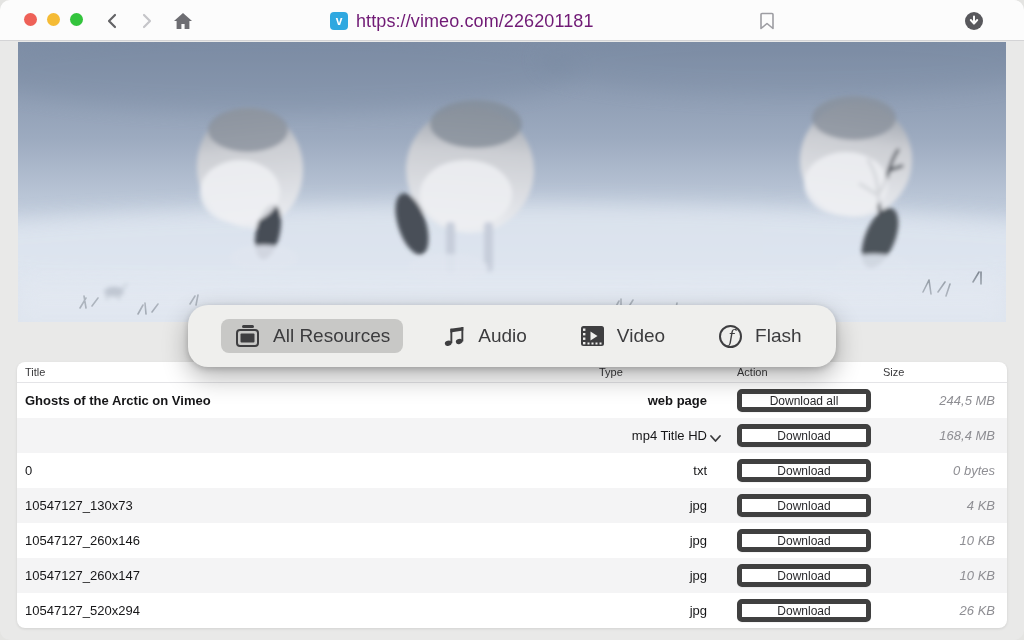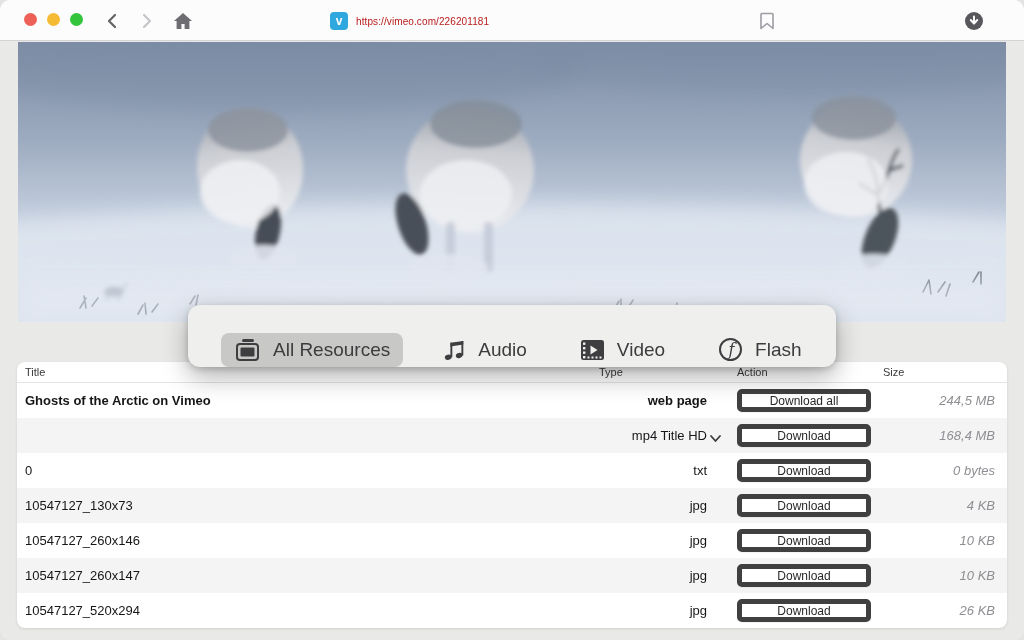--- a/index.html
+++ b/index.html
@@ -7,31 +7,31 @@
   .stage { position:relative; width:1024px; height:640px; background:#e4e4e2; overflow:hidden; }
   .window { position:absolute; inset:0; border-radius:10px; overflow:hidden; background:#e9e9e8; }
 
   
   .chrome { position:relative; height:41px; background:#fcfcfc; border-bottom:1px solid #d4d4d6; }
   .lights { position:absolute; left:24px; top:13px; display:flex; gap:10px; }
   .light { width:13px; height:13px; border-radius:50%; }
   .nav-btn { position:absolute; top:8px; width:26px; height:26px; display:flex; align-items:center; justify-content:center; background:none; border:none; cursor:pointer; }
   .url-area { position:absolute; left:330px; top:9px; display:flex; align-items:center; gap:8px; height:24px; }
   .favicon { width:18px; height:18px; border-radius:4px; display:flex; align-items:center; justify-content:center; color:#fff; font-weight:bold; font-size:12px; }
-  .url-text { font-size:10px; color:#b91c1c; letter-spacing:.1px; }
+  .url-text { font-size:18px; color:#701a75; letter-spacing:.1px; }
   .chrome svg { display:block; }
 
   
   .photo { position:absolute; left:18px; top:42px; width:988px; height:280px; }
   .photo svg { display:block; }
 
   
   .float-bar { position:absolute; left:188px; top:305px; width:648px; height:62px; background:#efefed;
-    border-radius:12px; box-shadow:0 10px 26px rgba(0,0,0,.30), 0 2px 6px rgba(0,0,0,.18);
-    display:flex; align-items:flex-end; padding-left:33px; gap:27px; z-index:6; }
+    border-radius:20px; box-shadow:0 10px 26px rgba(0,0,0,.30), 0 2px 6px rgba(0,0,0,.18);
+    display:flex; align-items:center; padding-left:33px; gap:27px; z-index:6; }
   .tab { display:flex; align-items:center; gap:12px; padding:5px 13px; border-radius:8px;
     font-size:19px; color:#3c3c3e; background:none; border:none; cursor:pointer; white-space:nowrap;
     font-family:"Liberation Sans","DejaVu Sans",sans-serif; }
   .tab.selected { background:#c8c8c6; }
   .tab svg { display:block; }
 
   
   .card { position:absolute; left:17px; top:362px; width:990px; height:266px; background:#fff;
     border-radius:8px; z-index:2; overflow:hidden; box-shadow:0 1px 3px rgba(0,0,0,.10); }
   .thead { position:relative; height:21px; border-bottom:1px solid #e4e4e7; font-size:11px; color:#3a3a3c; }

